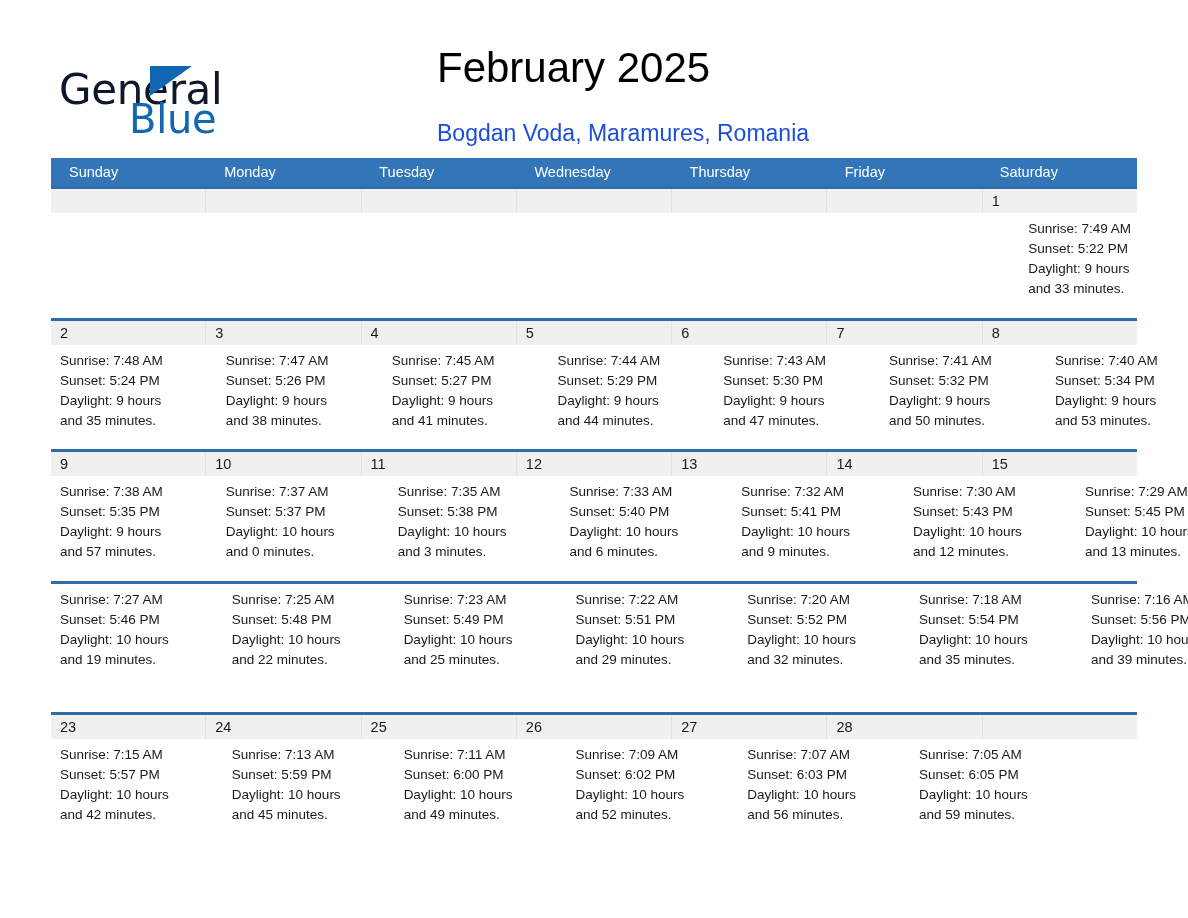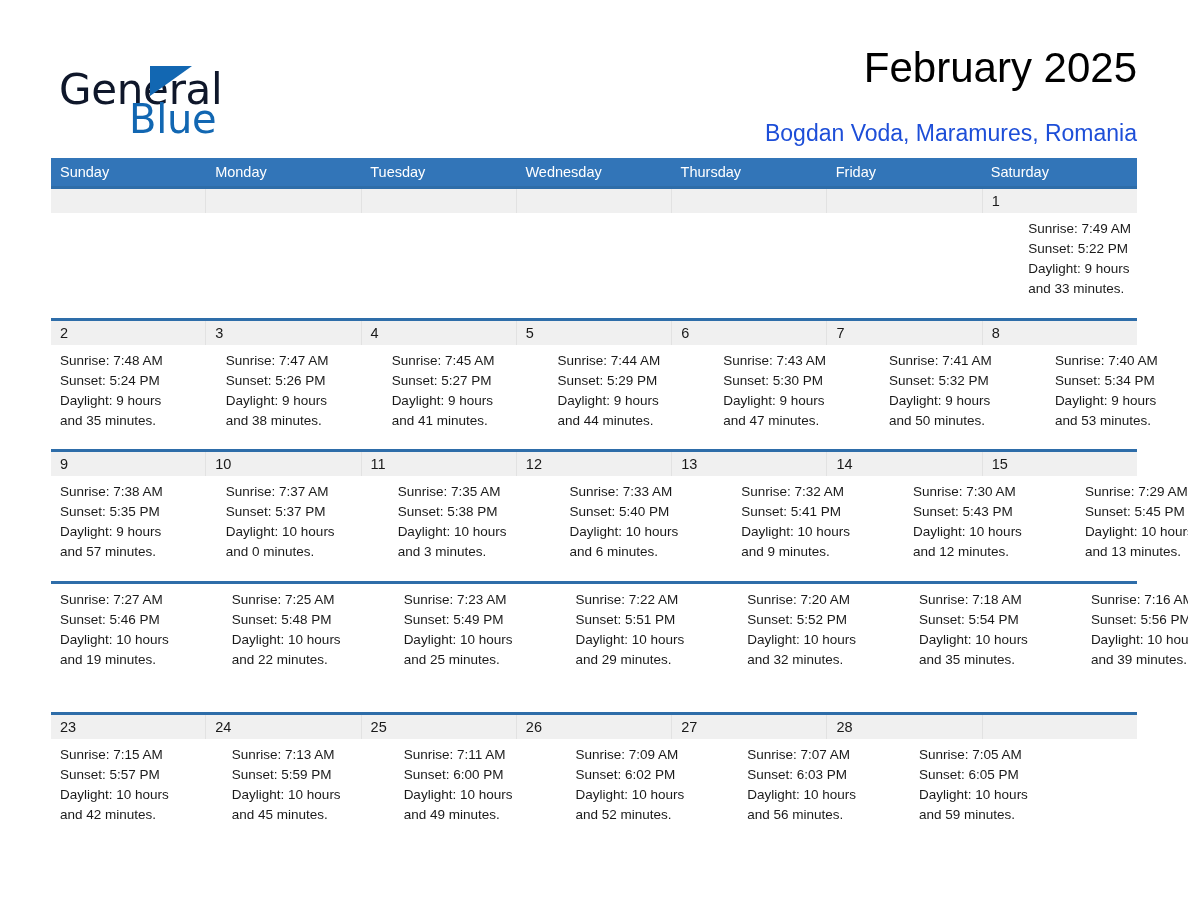--- a/index.html
+++ b/index.html
@@ -62,21 +62,20 @@
     font-size: 40px;
     font-weight: 400;
     color: #1267b2;
     letter-spacing: -0.3px;
     font-family: "DejaVu Sans", sans-serif;
   }
   .title-block {
     position: absolute;
     right: 0;
     top: 0;
-    text-align: right;
     width: 700px;
   }
   .cal-title {
     font-size: 42px;
     font-weight: 400;
     line-height: 56px;
     color: #000000;
     letter-spacing: 0px;
   }
   .cal-subtitle {
@@ -97,21 +96,21 @@
   .weekday-header {
     display: flex;
     background: #3275b8;
     height: 28px;
   }
   .weekday-cell {
     flex: 1 1 0;
     color: #ffffff;
     font-size: 14.5px;
     line-height: 28px;
-    padding-left: 9px;
+    padding-left: 18px;
     box-sizing: border-box;
     white-space: nowrap;
     overflow: hidden;
   }
 
   .week-row {
     border-top: 3px solid #2e6da9;
     height: 131.5px;
     position: relative;
     box-sizing: border-box;

